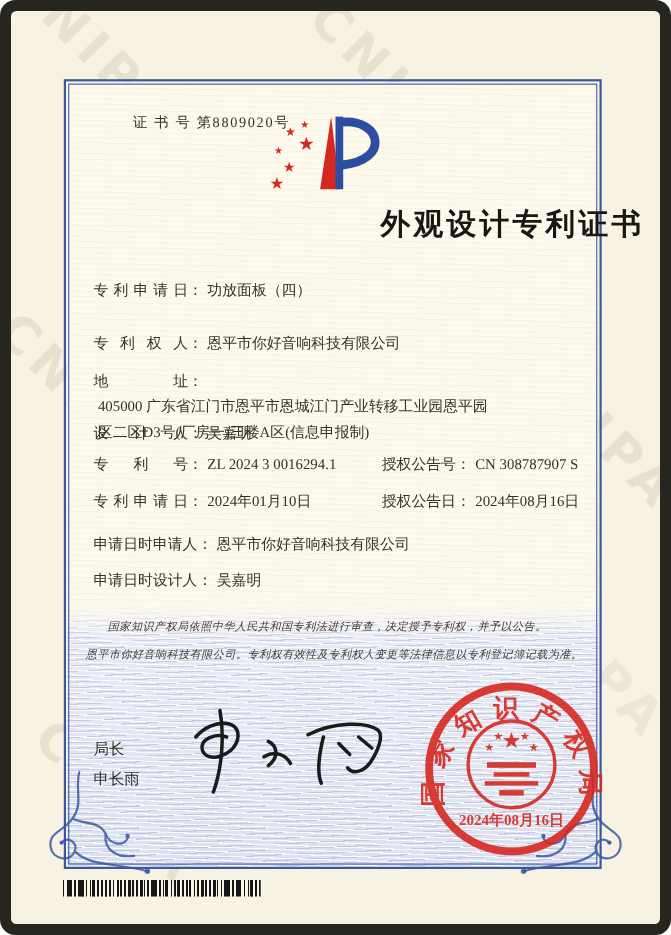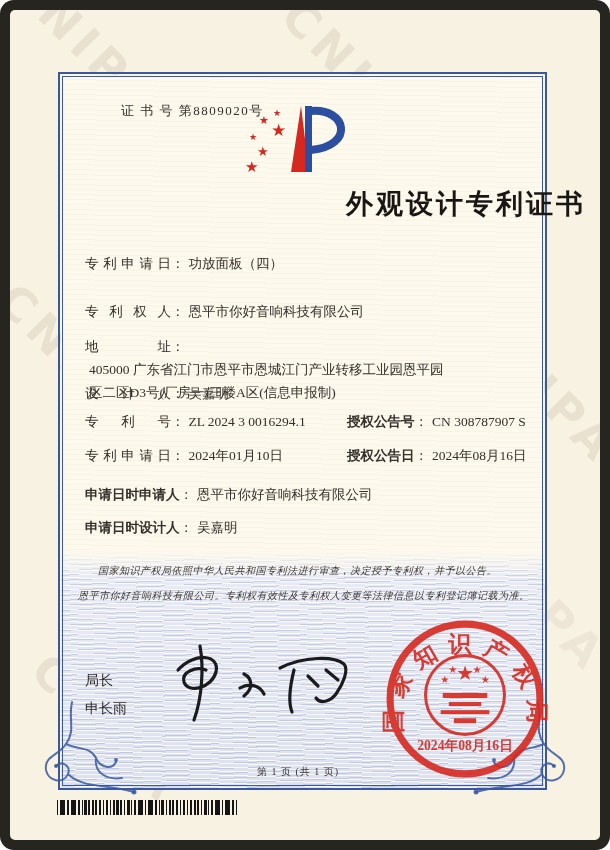--- a/index.html
+++ b/index.html
@@ -33,21 +33,21 @@
   .qr-wrap{position:absolute;left:444px;top:100px;width:80px;text-align:center;}
   .qr{width:56px;height:56px;display:block;margin:0 auto;background:#fff;}
   .qr-caption{margin-top:6px;font-size:11px;letter-spacing:1px;color:#7c382b;font-style:italic;}
 
   .title{position:absolute;left:0;right:14px;top:176px;text-align:right;font-size:27px;font-weight:bold;
          letter-spacing:3px;color:#191613;}
 
   .fields{position:absolute;left:75px;right:62px;top:0;font-size:13.5px;line-height:22px;}
   .frow{position:absolute;left:0;right:0;}
   .flabel{display:inline-block;width:86px;text-align:justify;text-align-last:justify;vertical-align:top;}
-  .flabel-wide{width:auto;text-align:center;text-align-last:left;font-weight:bold;}
+  .flabel-wide{width:auto;text-align:center;text-align-last:left;}
   .colon{display:inline-block;vertical-align:top;}
   .fval{display:inline-block;vertical-align:top;margin-left:4px;}
   .addr-val{width:360px;line-height:23px;}
   .row2{display:flex;}
   .row2 .col-l{width:262px;flex:none;}
   .row2 .col-r{flex:1;}
 
   .legal{position:absolute;left:68px;right:60px;top:548px;font-size:10px;font-style:italic;
          color:#3f3830;line-height:25px;text-align:justify;letter-spacing:.5px;}
   .legal .l1{text-indent:2em;margin:0;}
@@ -219,18 +219,17 @@
             <text x="102" y="66" font-size="10" text-anchor="middle">★</text>
             <rect x="60" y="76" width="44" height="5"></rect>
             <rect x="66" y="85" width="32" height="4"></rect>
             <rect x="58" y="93" width="48" height="4"></rect>
             <rect x="71" y="101" width="22" height="5"></rect>
           </g>
         </g>
         <text x="82" y="132" font-size="13.5" font-weight="bold" fill="#d5281e" text-anchor="middle" font-family="Liberation Serif,serif">2024年08月16日</text>
       </svg>
 
-      <div class="footer-page">第 1 页 (共 1 页)</div>
     </div>
 
     <div class="barcode"></div>
   </div>
 </div>
 
 </body></html>

